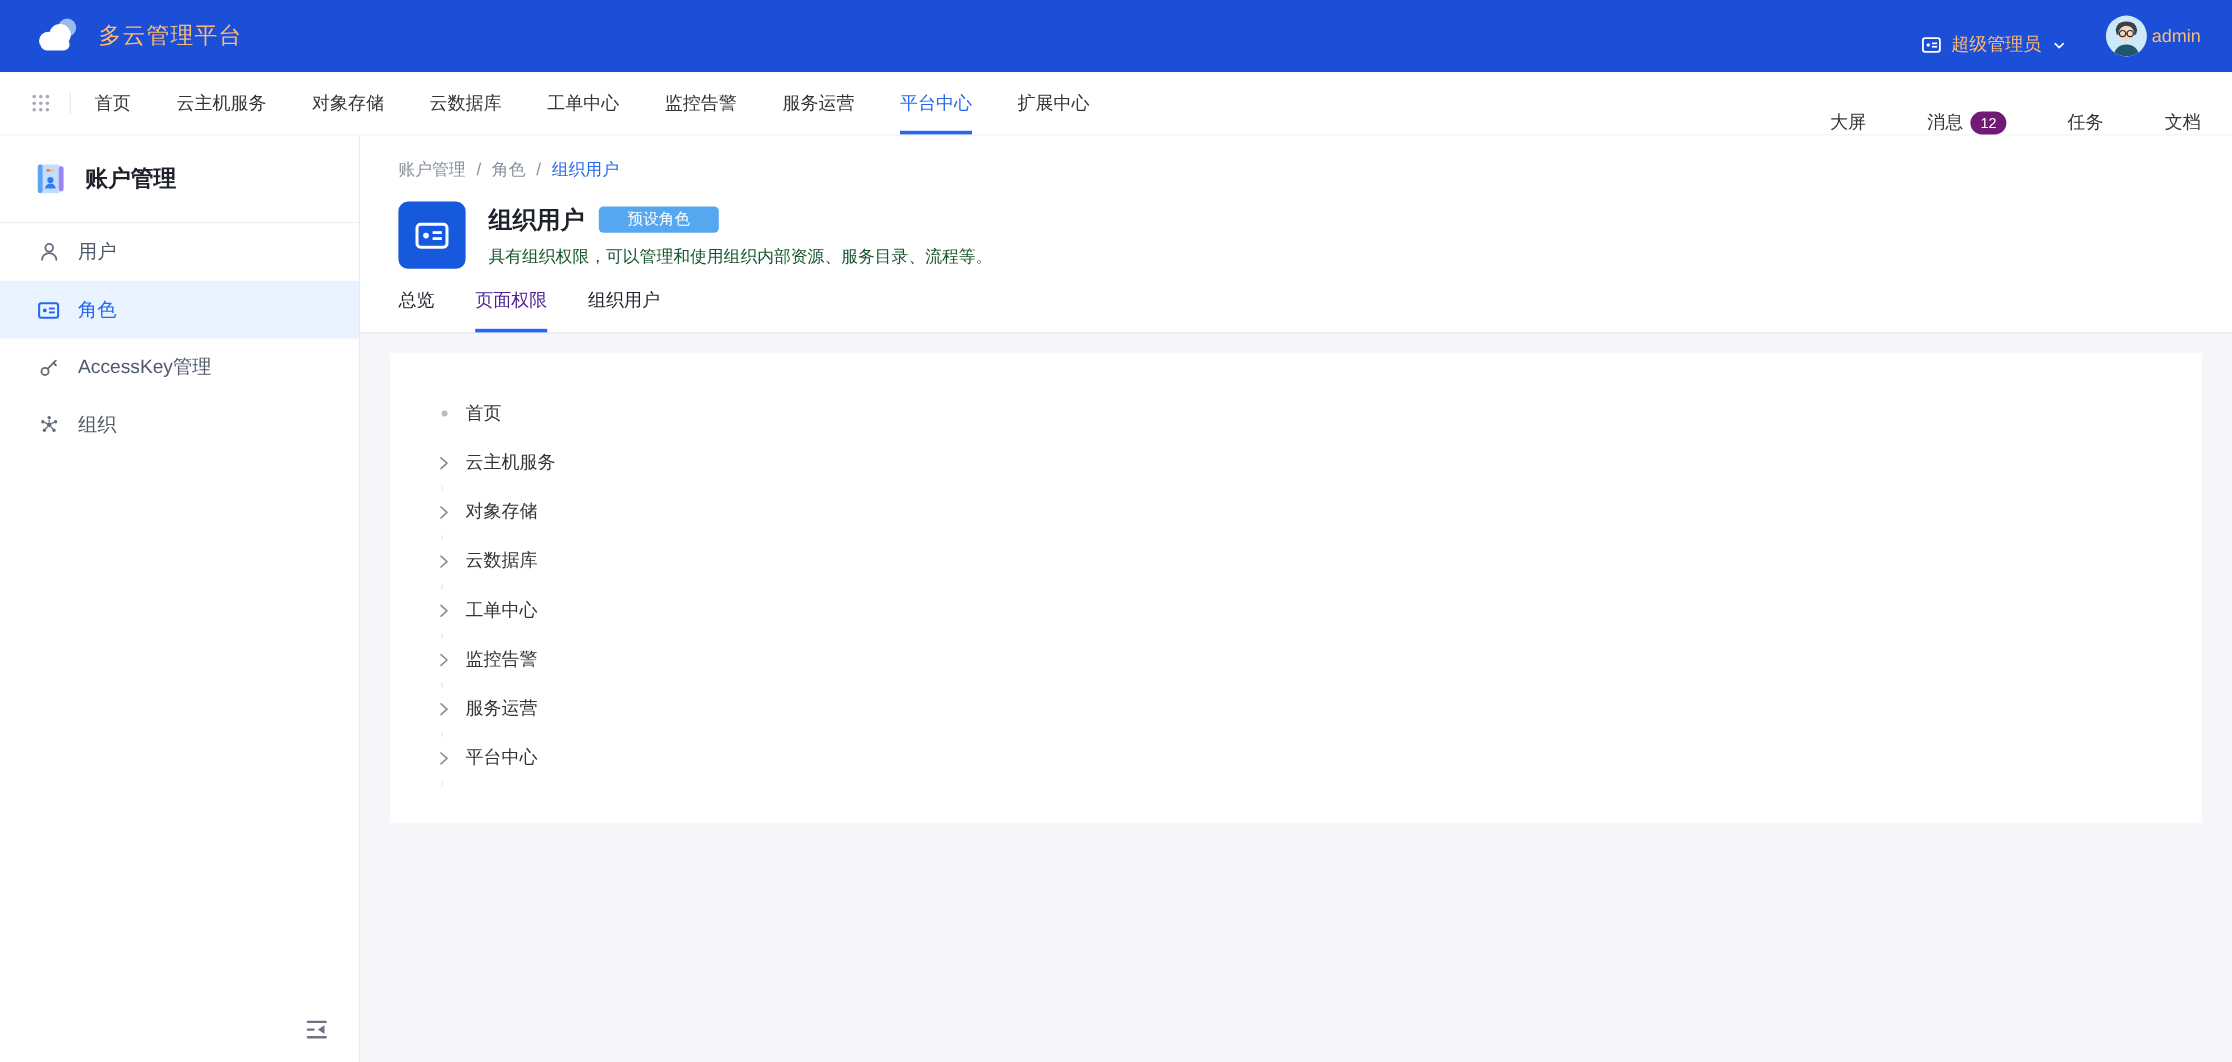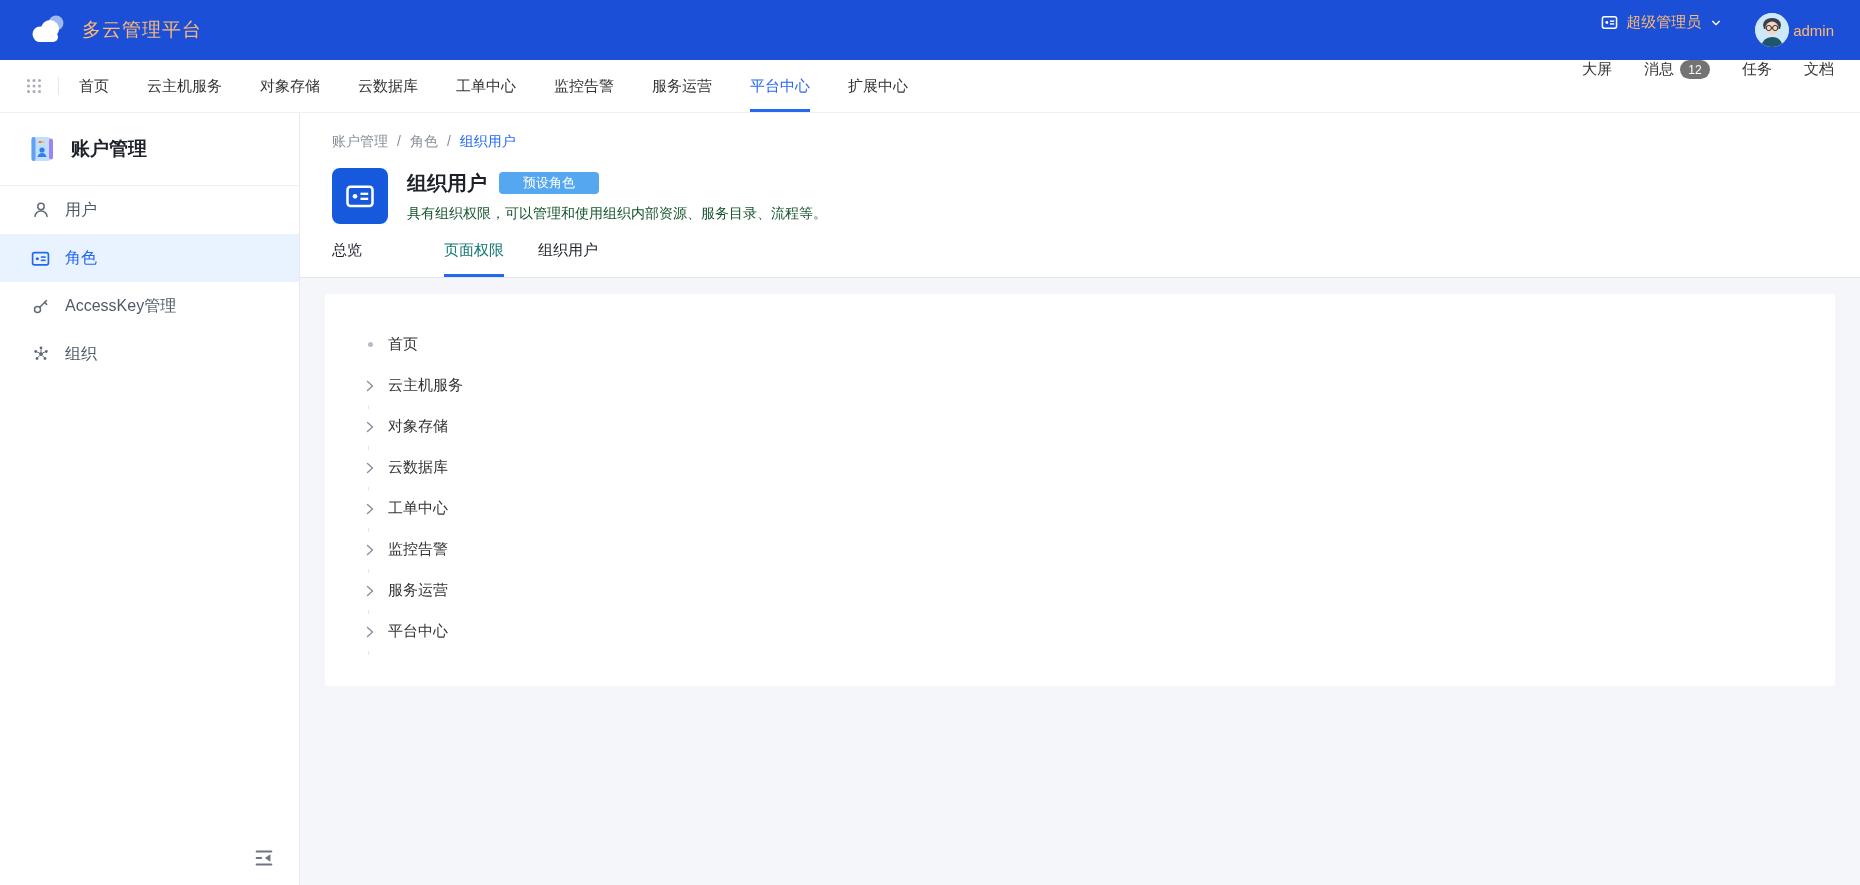--- a/index.html
+++ b/index.html
@@ -3,38 +3,38 @@
 <meta charset="utf-8">
 <style>
   * { margin:0; padding:0; box-sizing:border-box; }
   html,body { width:1860px; height:885px; overflow:hidden; }
   body { font-family:"Liberation Sans","DejaVu Sans",sans-serif; background:#f4f6fa; color:#1d2129; }
 
   
   .topbar { height:60px; background:#1c4fd7; display:flex; align-items:center; padding:0 26px; color:#fdba74; }
   .logo { width:42px; height:42px; display:flex; align-items:center; justify-content:center; }
   .topbar-title { font-size:19px; margin-left:14px; letter-spacing:1px; }
-  .topbar-right { margin-left:auto; display:flex; align-items:flex-start; }
+  .topbar-right { margin-left:auto; display:flex; align-items:flex-end; }
   .role-switch { display:flex; align-items:center; gap:8px; font-size:15px; cursor:pointer; }
   .chevron-down { width:10px; height:10px; margin-left:2px; }
   .user-box { display:flex; align-items:center; gap:4px; margin-left:34px; }
   .avatar { width:34px; height:34px; border-radius:50%; overflow:hidden; background:#cde7fb; }
   .username { font-size:15px; }
 
   
   .navbar { height:53px; background:#fff; display:flex; align-items:stretch; padding:0 26px; border-bottom:1px solid #eef0f4; }
   .apps-icon { align-self:center; width:16px; height:16px; }
   .nav-divider { align-self:center; width:1px; height:18px; background:#e5e6eb; margin:0 20px 0 16px; }
   .nav-items { display:flex; gap:38px; }
   .nav-item { display:flex; align-items:center; font-size:15px; color:#333; position:relative; cursor:pointer; }
   .nav-item.active { color:#2468f2; }
   .nav-item.active::after { content:""; position:absolute; left:0; right:0; bottom:0; height:3px; background:#2468f2; }
-  .nav-right { margin-left:auto; display:flex; gap:32px; align-items:flex-start; font-size:15px; color:#333; }
+  .nav-right { margin-left:auto; display:flex; gap:51px; align-items:flex-end; font-size:15px; color:#333; }
   .nav-right .nav-link { display:flex; align-items:center; gap:6px; cursor:pointer; }
-  .msg-badge { background:#737373; color:#fff; font-size:12px; min-width:30px; height:19px; border-radius:10px; display:flex; align-items:center; justify-content:center; padding:0 7px; }
+  .msg-badge { background:#701a75; color:#fff; font-size:12px; min-width:30px; height:19px; border-radius:10px; display:flex; align-items:center; justify-content:center; padding:0 7px; }
 
   
   .layout { display:flex; height:772px; }
   .sidebar { width:300px; background:#fff; border-right:1px solid #e8eaf0; display:flex; flex-direction:column; position:relative; flex-shrink:0; }
   .sidebar-header { height:73px; display:flex; align-items:center; gap:13px; padding:0 28px; border-bottom:1px solid #eef0f3; }
   .sidebar-title { font-size:19px; font-weight:600; color:#1d2129; }
   .sidebar-item { height:48px; display:flex; align-items:center; gap:15px; padding:0 31px; font-size:16px; color:#4e5969; cursor:pointer; }
   .sidebar-item .icn { width:19px; height:19px; display:flex; align-items:center; justify-content:center; }
   .sidebar-item.active { background:#e9f3ff; color:#2468f2; }
   .collapse-btn { position:absolute; right:24px; bottom:16px; width:22px; height:22px; cursor:pointer; }
@@ -47,21 +47,21 @@
   .breadcrumb .crumb.current { color:#2468f2; }
   .role-block { display:flex; gap:19px; margin-top:17px; }
   .role-icon { width:56px; height:56px; border-radius:8px; background:#1659dd; display:flex; align-items:center; justify-content:center; flex-shrink:0; }
   .role-texts { display:flex; flex-direction:column; justify-content:center; gap:8px; }
   .role-title-row { display:flex; align-items:center; gap:12px; }
   .role-title { font-size:20px; font-weight:600; color:#1d2129; }
   .role-badge { background:#55a7f0; color:#fff; font-size:13px; padding:2px 24px; border-radius:4px; }
   .role-desc { font-size:14px; color:#14532d; }
   .tabs { display:flex; gap:34px; margin-top:17px; }
   .tab { font-size:15px; color:#1d2129; padding-bottom:14px; cursor:pointer; border-bottom:3px solid transparent; }
-  .tab.active { color:#0f766e; border-bottom-color:#2468f2;margin-left:48px; }
+  .tab.active { color:#4c1d95; border-bottom-color:#2468f2; }
 
   .content-body { flex:1; padding:16px 25px 0 25px; }
   .card { background:#fff; border-radius:2px; height:392px; padding:30px 30px 0 38px; }
   .tree-row { height:41px; display:flex; align-items:center; cursor:pointer; }
   .tree-icon { width:14px; height:14px; display:flex; align-items:center; justify-content:center; margin-right:11px; position:relative; }
   .tree-row.branch .tree-icon::after { content:""; position:absolute; left:5px; top:26px; width:1px; height:4px; background:#e3e6ec; }
   .leaf-dot { width:5px; height:5px; border-radius:50%; background:#b7bcc6; }
   .tree-label { font-size:15px; color:#333; }
 </style>
 </head>

